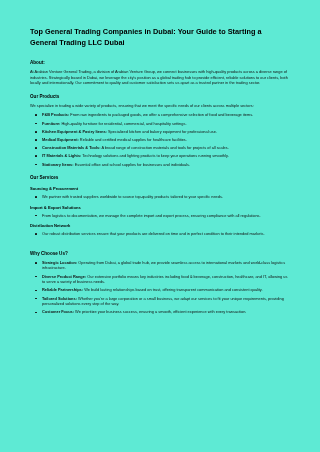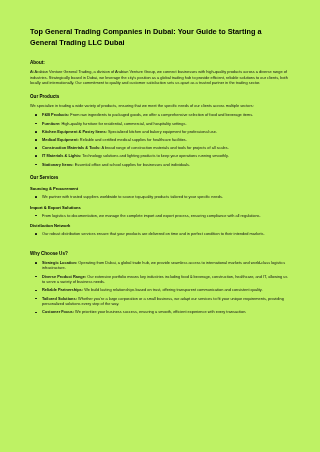--- a/index.html
+++ b/index.html
@@ -12,21 +12,21 @@
     height: 452px;
     overflow: hidden;
     font-family: "Liberation Sans", sans-serif;
     color: #111111;
   }
   .page {
     width: 320px;
     height: 452px;
     box-sizing: border-box;
     padding: 26px 30px 10px 30px;
-    background: #bef264;
+    background: #5eead4;
   }
   h1.title {
     font-size: 7.3px;
     line-height: 11px;
     font-weight: bold;
     margin: 0 0 11px 0;
     letter-spacing: 0.02px;
     color: #000000;
   }
   h2.section {

